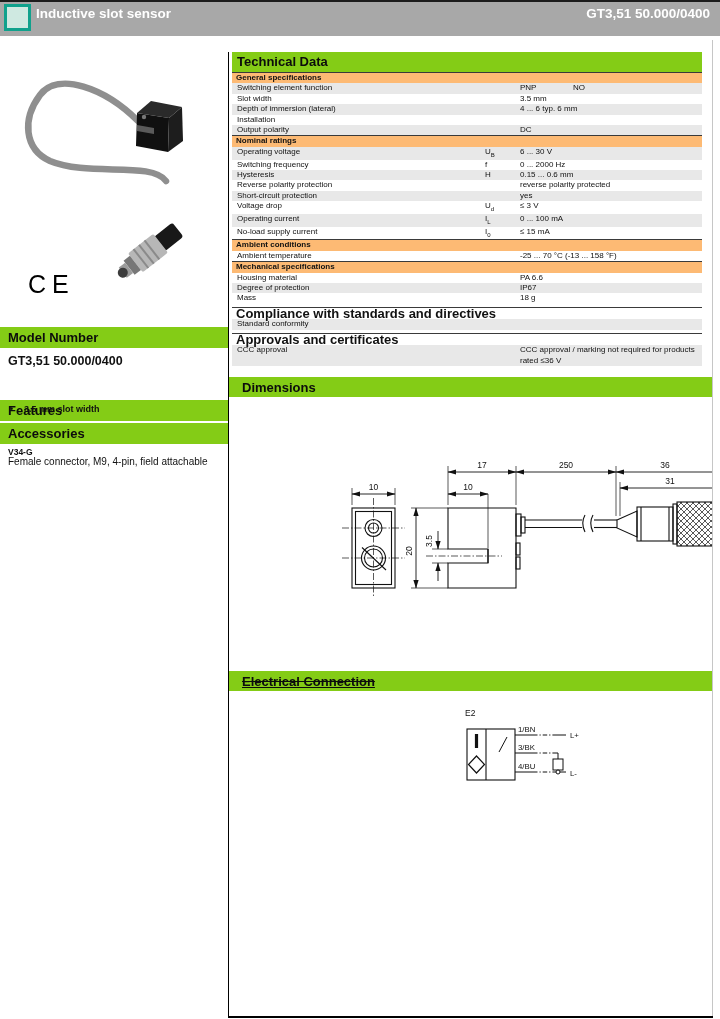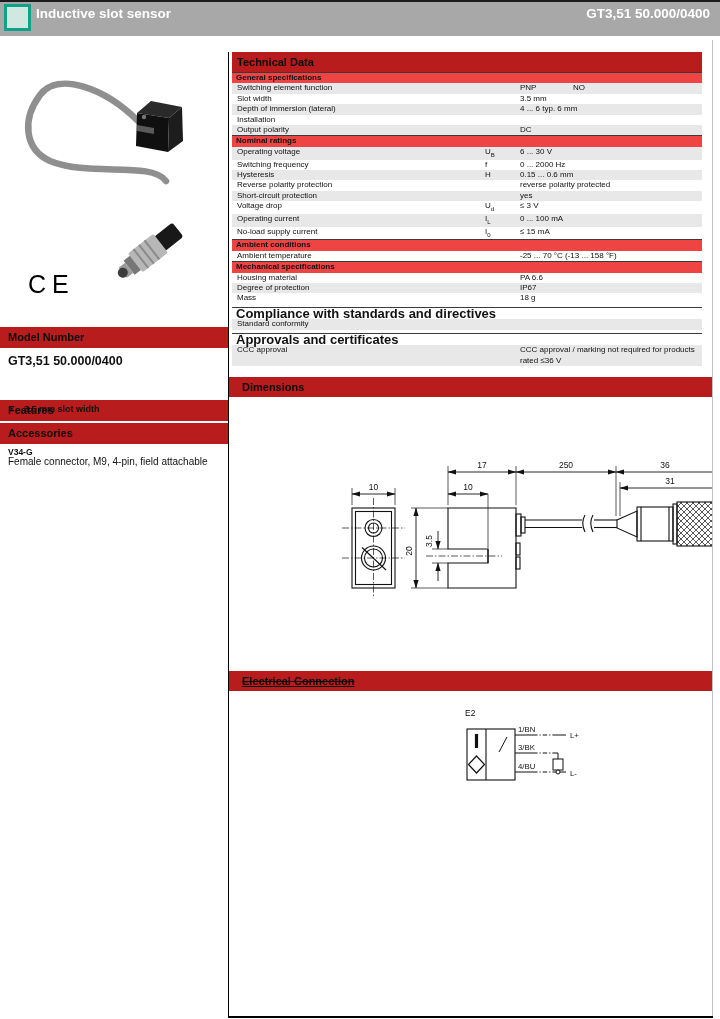--- a/index.html
+++ b/index.html
@@ -8,29 +8,29 @@
   .topline{position:absolute;left:0;top:0;width:720px;height:2px;background:#1c1c1c;}
   .topbar{position:absolute;left:0;top:2px;width:720px;height:34px;background:#a8a8a8;}
   .topbar .sq{position:absolute;left:4px;top:2px;width:21px;height:21px;background:#cfe9e1;border:3px solid #10a18c;}
   .topbar .t1{position:absolute;left:36px;top:4px;font-size:13.5px;font-weight:bold;color:#fff;}
   .topbar .t2{position:absolute;right:10px;top:4px;font-size:13.5px;font-weight:bold;color:#fff;}
   .vdivider{position:absolute;left:228px;top:52px;width:1px;height:964px;background:#000;}
   .bottomline{position:absolute;left:228px;top:1016px;width:485px;height:2px;background:#000;}
   .rightline{position:absolute;left:712px;top:40px;width:1px;height:976px;background:#c6c6c6;}
 
   
-  .bar{position:absolute;background:#b91c1c;font-size:11px;font-weight:bold;color:#0c0c0c;}
+  .bar{position:absolute;background:#84cc16;font-size:13px;font-weight:bold;color:#0c0c0c;}
   .bar-main{left:228px;width:485px;height:20px;line-height:21px;padding-left:14px;box-sizing:border-box;}
   .bar-side{left:0;width:228px;height:21px;line-height:21px;padding-left:8px;box-sizing:border-box;}
   .bar-td{left:232px;top:52px;width:470px;height:20px;line-height:20px;padding-left:5px;box-sizing:border-box;}
   .strike u{text-decoration:underline line-through;}
 
   
   .tdtable{position:absolute;left:232px;top:72px;width:470px;}
-  .sec-gray{font-size:8px;font-weight:bold;background:#ef4444;border-top:1px solid #3a3a3a;
+  .sec-gray{font-size:8px;font-weight:bold;background:#fdba74;border-top:1px solid #3a3a3a;
             padding:1px 16px 0 4px;height:9.4px;line-height:8.6px;}
   .sec-plain{font-size:13px;font-weight:bold;background:#fff;border-top:1px solid #3a3a3a;
              padding:2px 0 1px 4px;margin-top:3px;line-height:8.6px;}
   .spec-row{display:flex;align-items:flex-start;min-height:10.4px;font-size:8px;line-height:10.2px;}
   .spec-row.shaded{background:#e8e8e8;}
   .c-label{width:253px;padding-left:5px;box-sizing:border-box;}
   .c-label.ind2{padding-left:26px;}
   .c-sym{width:35px;}
   .c-sym sub{font-size:6px;}
   .c-val{flex:1;}

